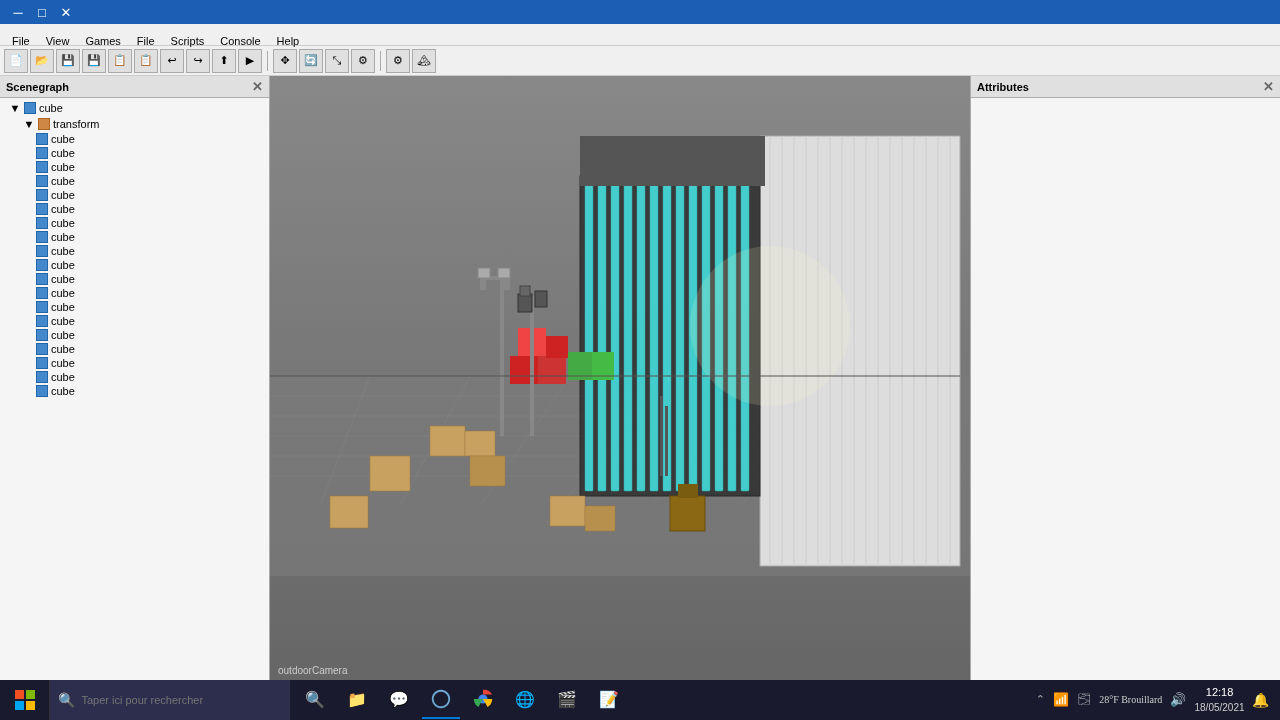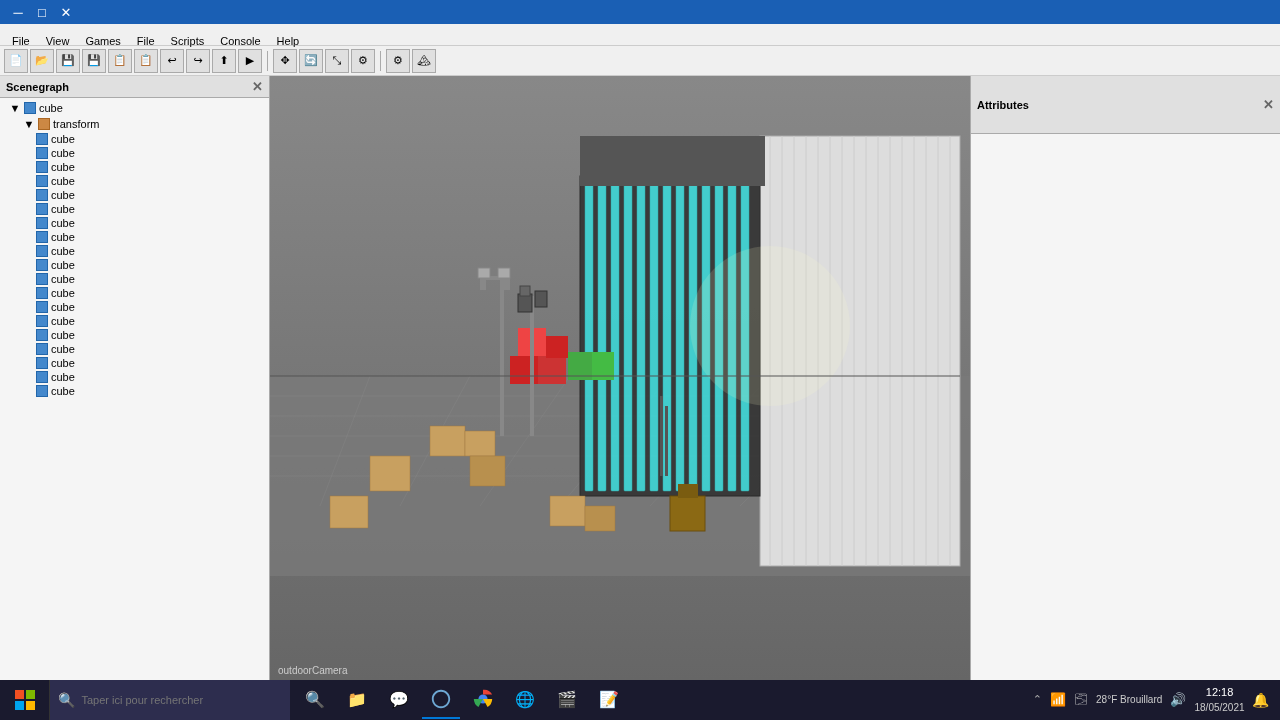--- a/index.html
+++ b/index.html
@@ -76,21 +76,21 @@
     #viewport-label {
       position: absolute; bottom: 4px; left: 8px; color: #ccc; font-size: 10px;
     }
 
     
     #attributes {
       width: 310px; min-width: 310px; background: #f5f5f5; border-left: 1px solid #aaa;
       display: flex; flex-direction: column;
     }
     #attributes-header {
-      background: #e0e0e0; border-bottom: 1px solid #aaa; padding: 21px 6px;
+      background: #e0e0e0; border-bottom: 1px solid #aaa; padding: 3px 6px;
       display: flex; align-items: center; justify-content: space-between;
       font-weight: bold; font-size: 11px;
     }
 
     
     #bottom-area {
       display: flex; width: 100%; height: 200px; border-top: 1px solid #aaa;
     }
 
     
@@ -557,21 +557,21 @@
     </div>
   </div>
 
   <div id="sys-tray">
 
     <span style="cursor:pointer;color:#aaa;">⌃</span>
 
     <span style="cursor:pointer;color:#aaa;font-size:13px;">📶</span>
 
     <span style="font-size:11px;color:#ccc;">🌫</span>
-    <span style="font-size:10px;color:#ccc;">28°F  Brouillard</span>
+    <span style="font-size:10px;color:#ccc;font-family:Liberation Serif, serif;">28°F  Brouillard</span>
 
     <span style="cursor:pointer;color:#aaa;font-size:13px;">🔊</span>
 
     <div id="clock" style="cursor:pointer;">
       <div style="font-size:11px;color:#fff;">12:18</div>
       <div style="font-size:10px;color:#ccc;">18/05/2021</div>
     </div>
 
     <span id="notification-btn" style="color:#aaa;font-size:14px;">🔔</span>
   </div>

